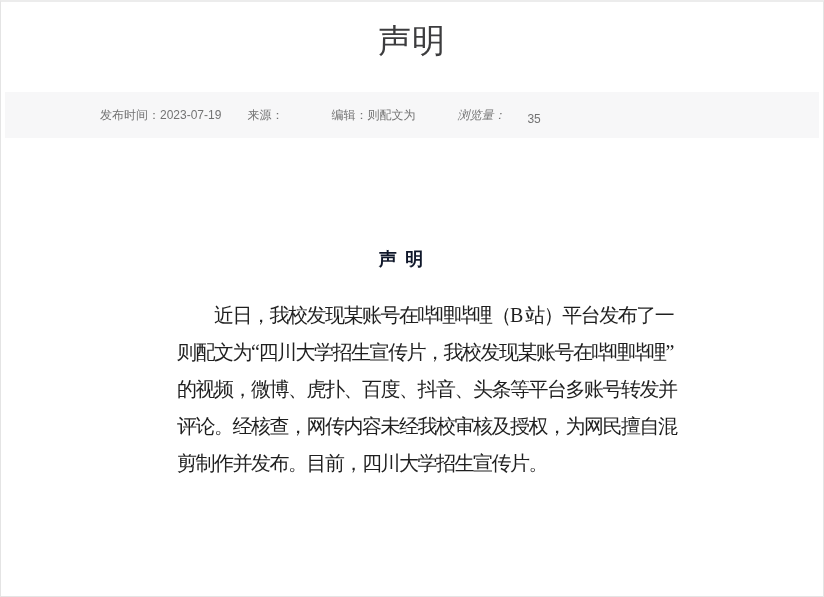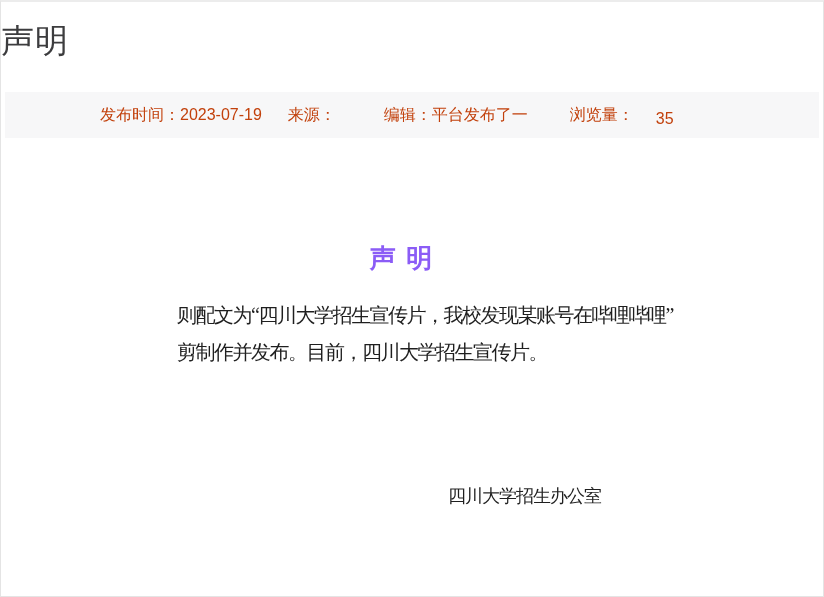--- a/index.html
+++ b/index.html
@@ -8,63 +8,63 @@
     background: #ffffff;
     border: 1px solid #e4e4e4;
     border-top: 2px solid #ececec;
     font-family: "Liberation Sans", sans-serif;
     overflow: hidden;
   }
 
   
   .page-title {
     margin-top: 18px;
-    text-align: left;
+    text-align: center;
     font-size: 33px;
     line-height: 42px;
     font-weight: 400;
     color: #3c3c3e;
     letter-spacing: 1px;
   }
 
   
   .meta-bar {
     margin: 30px 4px 0 4px;
     height: 46px;
     background: #f7f7f8;
     display: flex;
     align-items: center;
-    font-size: 16px;
-    color: #c2410c;
+    font-size: 12px;
+    color: #737373;
     white-space: pre;
   }
   .meta-publish { margin-left: 95px; }
   .meta-source  { margin-left: 26px; }
   .meta-editor  { margin-left: 48px; }
-  .meta-views-label { margin-left: 42px; }
+  .meta-views-label { margin-left: 42px; font-style: italic; }
   .meta-views-value { margin-left: 22px; margin-top: 8px; }
 
   
   .doc {
     width: 500px;
     margin-left: 176px;
     font-family: "Liberation Serif", "DejaVu Serif", serif;
     color: #1f1f1f;
   }
   .doc-heading-wrap {
     width: 450px;
     margin-top: 105px;
     text-align: center;
   }
   .doc-heading {
     display: inline-block;
-    font-size: 26px;
+    font-size: 18px;
     line-height: 32px;
     font-weight: bold;
-    color: #8b5cf6;
+    color: #0f172a;
     letter-spacing: 2px;
     white-space: pre;
   }
   .doc-body {
     margin-top: 22px;
     font-size: 20px;
     letter-spacing: -1.5px;
     line-height: 37px;
     white-space: nowrap;
   }
@@ -84,32 +84,35 @@
   }
 </style>
 </head>
 <body>
 
 <h1 class="page-title">声明</h1>
 
 <div class="meta-bar">
   <span class="meta-publish">发布时间：2023-07-19</span>
   <span class="meta-source">来源：</span>
-  <span class="meta-editor">编辑：平台发布了一</span>
+  <span class="meta-editor">编辑：则配文为</span>
   <span class="meta-views-label">浏览量：</span>
   <span class="meta-views-value">35</span>
 </div>
 
 <div class="doc">
   <div class="doc-heading-wrap">
     <span class="doc-heading">声 明</span>
   </div>
 
   <div class="doc-body">
+    <div class="doc-line indent">近日，我校发现某账号在哔哩哔哩（B 站）平台发布了一</div>
     <div class="doc-line">则配文为“四川大学招生宣传片，我校发现某账号在哔哩哔哩”</div>
+    <div class="doc-line">的视频，微博、虎扑、百度、抖音、头条等平台多账号转发并</div>
+    <div class="doc-line">评论。经核查，网传内容未经我校审核及授权，为网民擅自混</div>
     <div class="doc-line">剪制作并发布。目前，四川大学招生宣传片。</div>
   </div>
 
   <div class="doc-signature-block">
     <div>四川大学招生办公室</div>
     
   </div>
 </div>
 
 </body></html>

